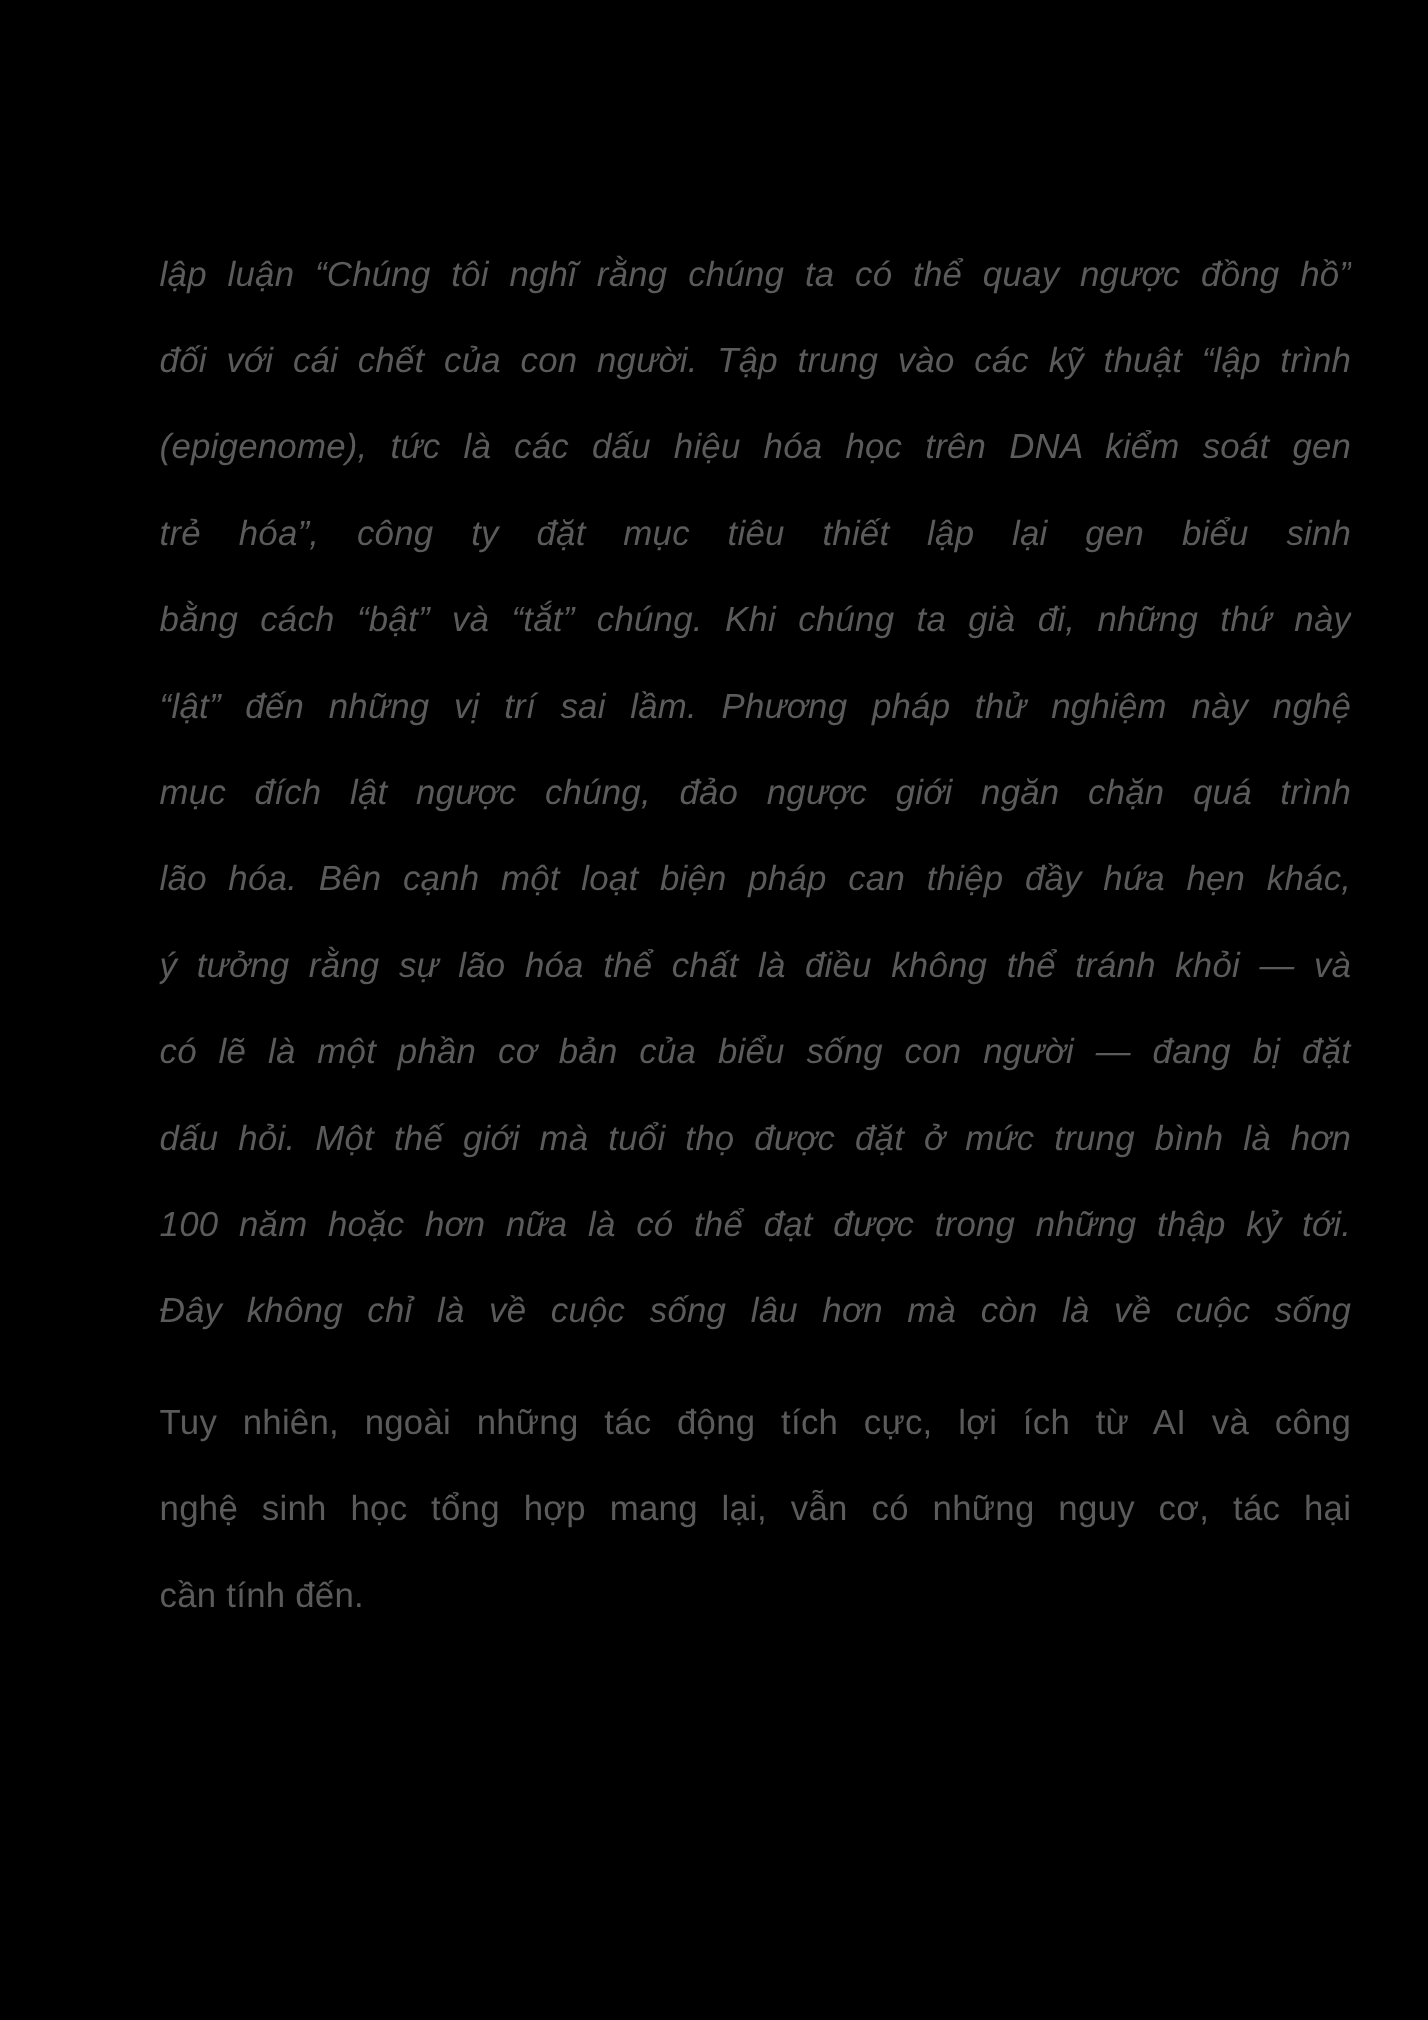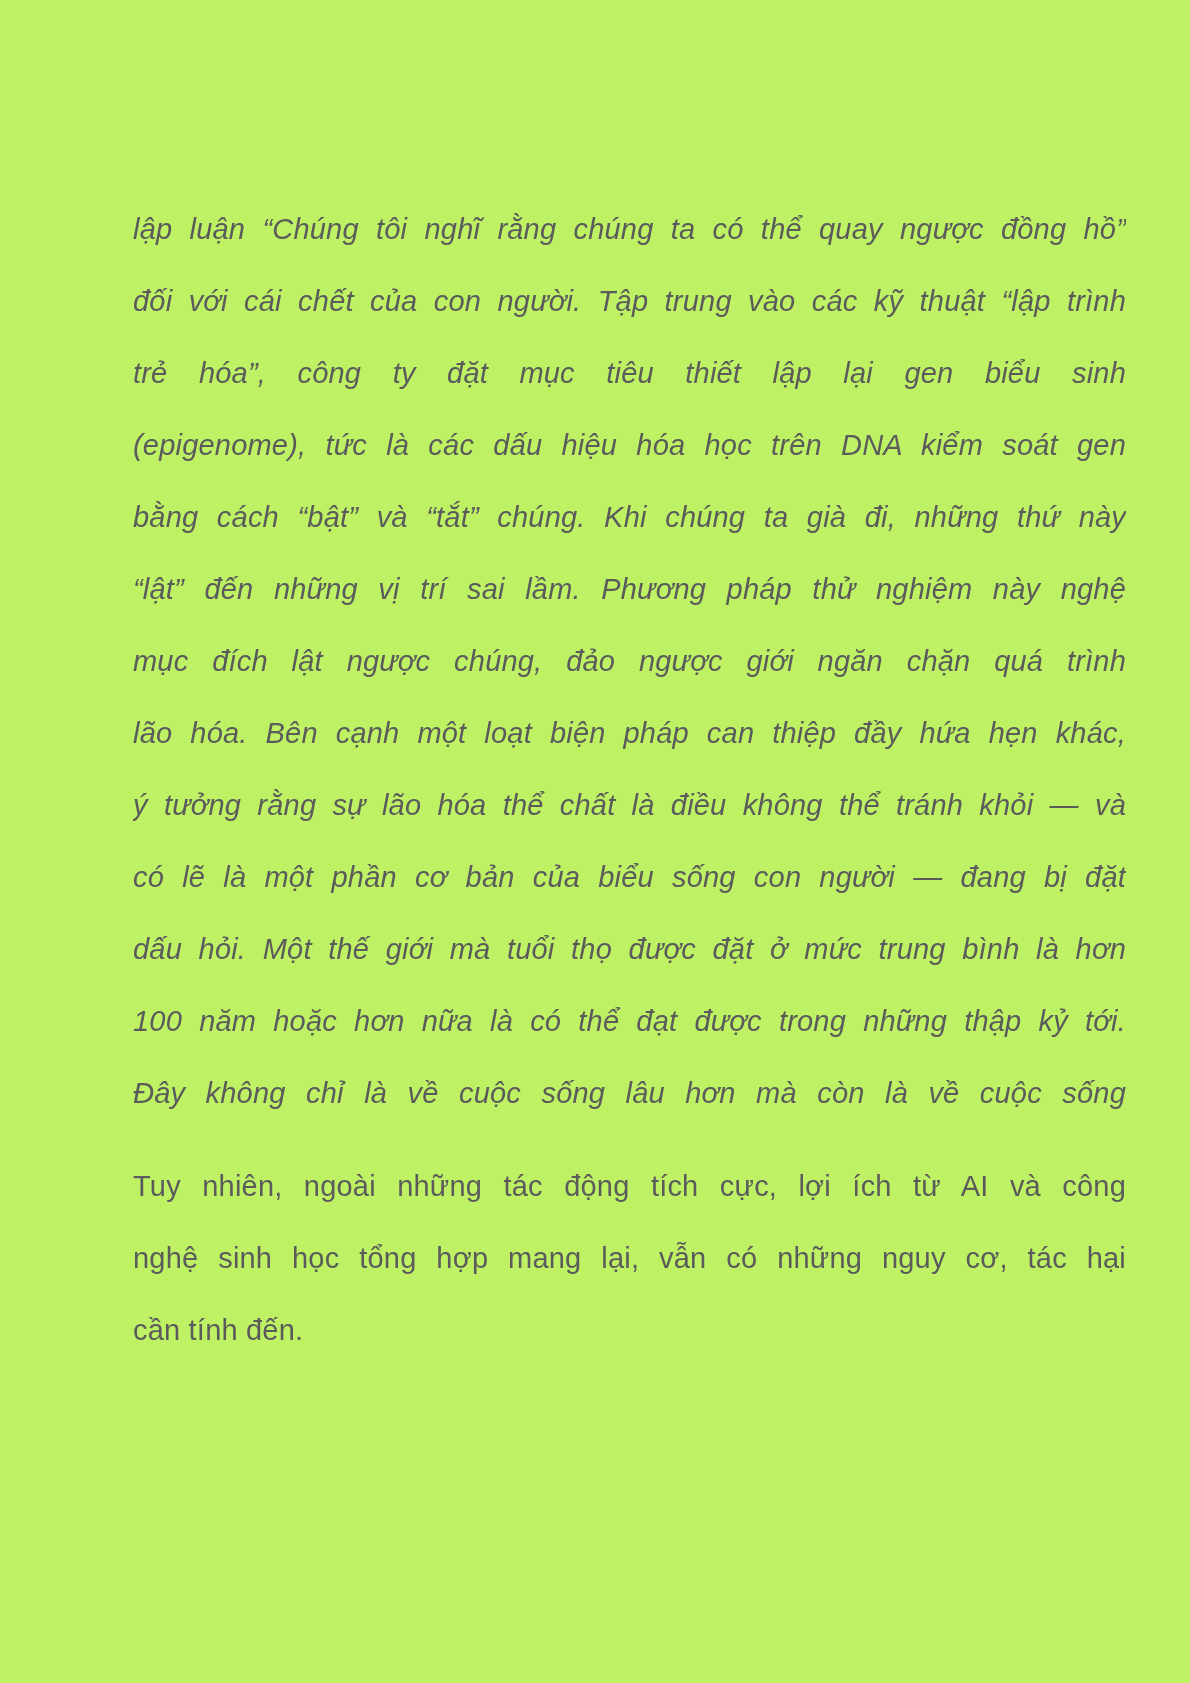--- a/index.html
+++ b/index.html
@@ -11,21 +11,21 @@
     width: 1190px;
     height: 1683px;
     overflow: hidden;
     font-family: "Liberation Sans", "DejaVu Sans", sans-serif;
   }
   .page {
     box-sizing: border-box;
     width: 1190px;
     height: 1683px;
     padding: 193px 64px 0 133px;
-    background: #bef264;
+    background: #000000;
   }
   .paragraph {
     margin: 0 0 21px 0;
     color: #5b5b5b;
   }
   .paragraph.italic {
     font-style: italic;
   }
   .paragraph.normal {
     font-style: normal;
@@ -44,22 +44,22 @@
   }
 </style>
 </head>
 <body>
 
 <div class="page">
   <div id="doc-body">
       <div class="paragraph italic">
         <div class="line">lập luận “Chúng tôi nghĩ rằng chúng ta có thể quay ngược đồng hồ”</div>
         <div class="line">đối với cái chết của con người. Tập trung vào các kỹ thuật “lập trình</div>
+        <div class="line">(epigenome), tức là các dấu hiệu hóa học trên DNA kiểm soát gen</div>
         <div class="line">trẻ hóa”, công ty đặt mục tiêu thiết lập lại gen biểu sinh</div>
-        <div class="line">(epigenome), tức là các dấu hiệu hóa học trên DNA kiểm soát gen</div>
         <div class="line">bằng cách “bật” và “tắt” chúng. Khi chúng ta già đi, những thứ này</div>
         <div class="line">“lật” đến những vị trí sai lầm. Phương pháp thử nghiệm này nghệ</div>
         <div class="line">mục đích lật ngược chúng, đảo ngược giới ngăn chặn quá trình</div>
         <div class="line">lão hóa. Bên cạnh một loạt biện pháp can thiệp đầy hứa hẹn khác,</div>
         <div class="line">ý tưởng rằng sự lão hóa thể chất là điều không thể tránh khỏi — và</div>
         <div class="line">có lẽ là một phần cơ bản của biểu sống con người — đang bị đặt</div>
         <div class="line">dấu hỏi. Một thế giới mà tuổi thọ được đặt ở mức trung bình là hơn</div>
         <div class="line">100 năm hoặc hơn nữa là có thể đạt được trong những thập kỷ tới.</div>
         <div class="line">Đây không chỉ là về cuộc sống lâu hơn mà còn là về cuộc sống</div>
       </div>

